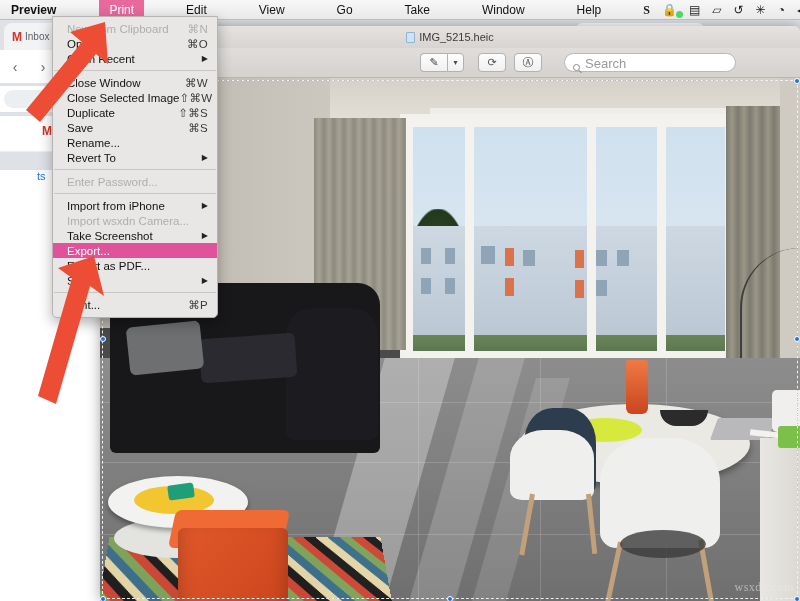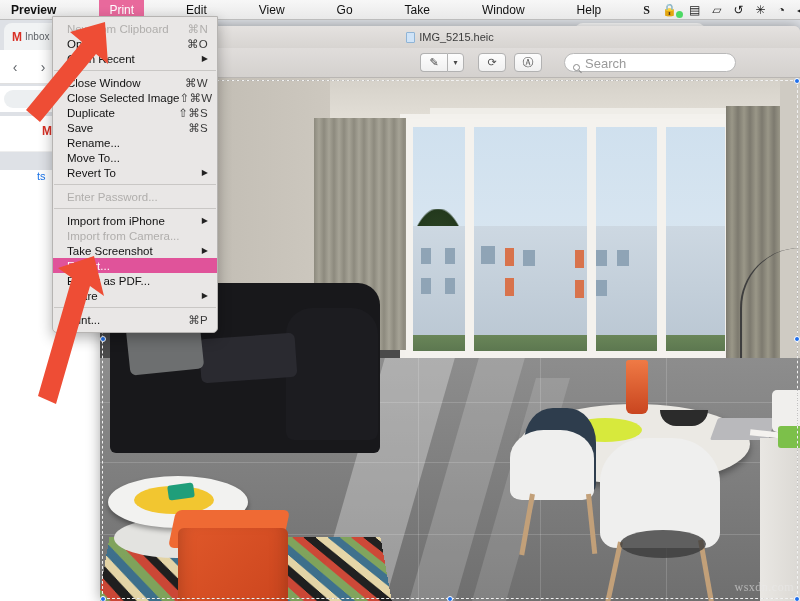--- a/index.html
+++ b/index.html
@@ -395,37 +395,34 @@
         <span class="sc">⇧⌘S</span>
       </div>
       <div class="mi">
         <span>Save</span>
         <span class="sc">⌘S</span>
       </div>
       <div class="mi">
         <span>Rename...</span>
       </div>
       <div class="mi">
-        <span>Move To...</span>
-      </div>
-      <div class="mi">
         <span>Revert To</span>
         <span class="arw">▶</span>
       </div>
       <div class="msep"></div>
       <div class="mi dis">
         <span>Enter Password...</span>
       </div>
       <div class="msep"></div>
       <div class="mi">
         <span>Import from iPhone</span>
         <span class="arw">▶</span>
       </div>
       <div class="mi dis">
-        <span>Import from Camera...</span>
+        <span>Import wsxdn Camera...</span>
       </div>
       <div class="mi">
         <span>Take Screenshot</span>
         <span class="arw">▶</span>
       </div>
       <div class="mi hl">
         <span>Export...</span>
       </div>
       <div class="mi">
         <span>Export as PDF...</span>

